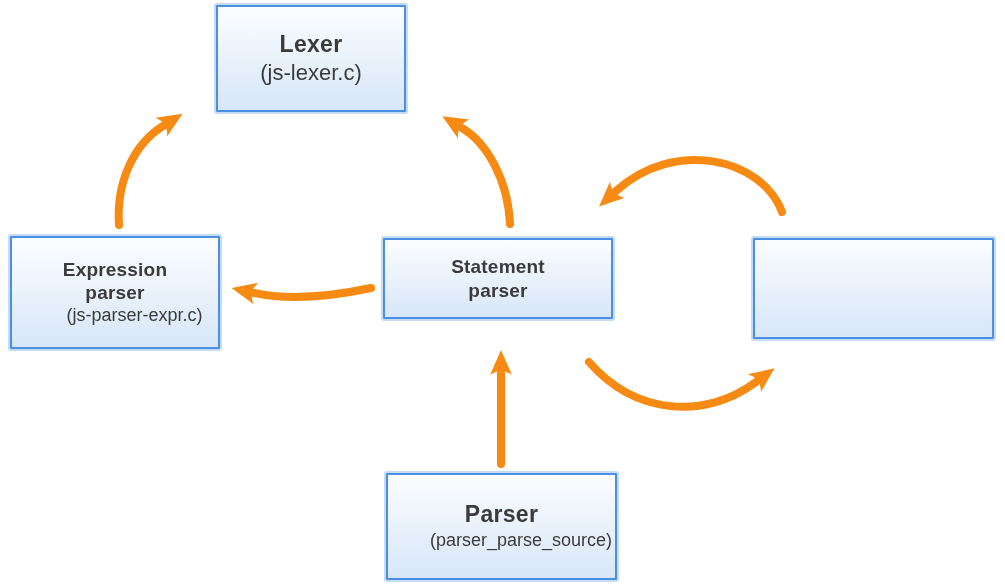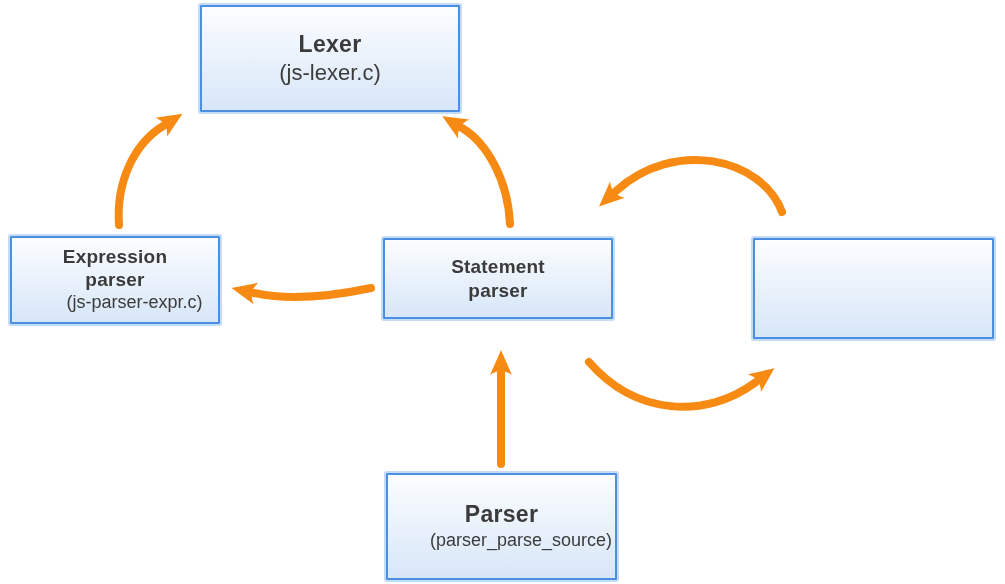--- a/index.html
+++ b/index.html
@@ -34,22 +34,22 @@
     box-shadow: 0 0 0 2px rgba(150, 192, 238, 0.55);
     background: linear-gradient(180deg, #FCFDFF 0%, #EDF4FC 40%, #D7E6F8 100%);
     color: #3B3B3B;
     border-radius: 1px;
   }
   .t-lg   { font-size: 23px; font-weight: 700; line-height: 1.25; letter-spacing: 0.3px; }
   .t-md   { font-size: 19px; font-weight: 600; line-height: 1.22; letter-spacing: 0.2px; }
   .sub-lg { font-size: 22px; font-weight: 400; line-height: 1.3; }
   .sub    { font-size: 18px; font-weight: 400; line-height: 1.3; margin-left: 39px; }
 
-  .node-lexer            { left: 200px; top: 5px;   width: 260px; height: 107px; }
-  .node-expression       { left: 10px;  top: 236px; width: 210px; height: 88px; }
+  .node-lexer            { left: 216px; top: 5px;   width: 190px; height: 107px; }
+  .node-expression       { left: 10px;  top: 236px; width: 210px; height: 113px; }
   .node-statement        { left: 383px; top: 238px; width: 230px; height: 81px; }
   .node-function         { left: 753px; top: 238px; width: 241px; height: 101px; }
   .node-parser           { left: 386px; top: 473px; width: 231px; height: 107px; }
 </style>
 </head>
 <body>
 
 <div class="canvas">
 
   <svg class="arrow-layer" viewBox="0 0 1005 584" xmlns="http://www.w3.org/2000/svg">

